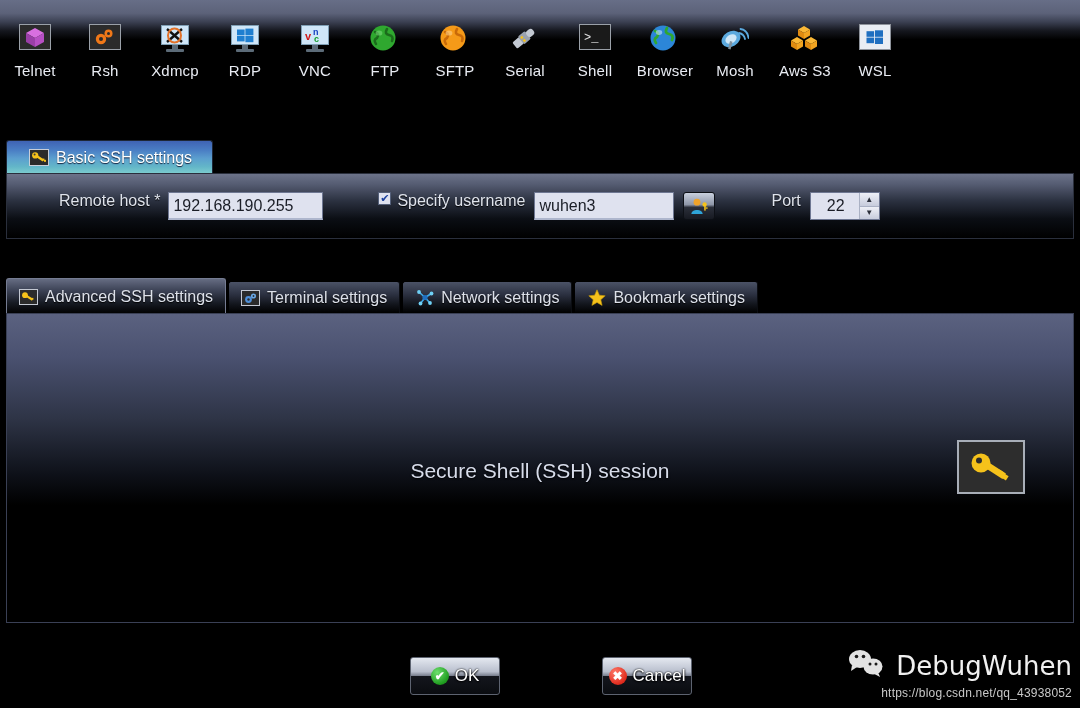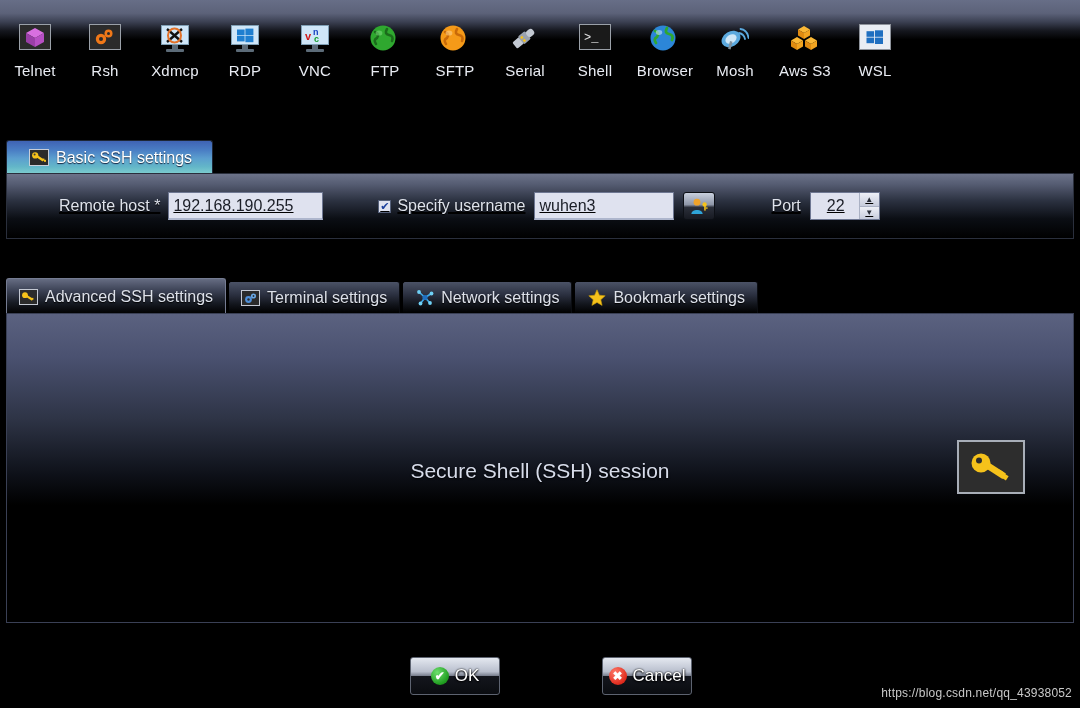--- a/index.html
+++ b/index.html
@@ -72,21 +72,21 @@
     display: flex; align-items: center; padding-left: 22px; gap: 7px;
   }
   .basic-tab .lbl { font-size: 16px; color: #ffffff; text-shadow: 0 1px 1px #13233f; }
 
   .basic-panel {
     position: absolute; left: 6px; top: 173px; width: 1068px; height: 66px;
     background: linear-gradient(to bottom, #6c7389 0%, #555c72 16%, #2b3140 42%, #0b0e14 70%, #000 100%);
     border: 1px solid #2a2f3c;
     display: flex; align-items: center;
   }
-  .row { display: flex; align-items: center; width: 100%; padding: 0 10px; text-decoration: underline; }
+  .row { display: flex; width: 100%; padding: 0 10px; }
 
   .flabel { font-size: 16px; color: #dfe3ec; text-shadow: 0 1px 1px #000; white-space: nowrap; }
 
   .tfield {
     background: #dfe2ef; border: 1px solid #6e7792;
     border-bottom: 2px solid #aeb6cd;
     height: 28px; font-size: 16px; color: #1a1d26;
     padding: 0 4px; display: flex; align-items: center;
     font-family: "Liberation Sans", sans-serif;
   }
@@ -450,16 +450,33 @@
   <div class="btn" id="ok-button">
     <span class="dot green">✔</span>
     <span class="blbl">OK</span>
   </div>
   <div class="btn" id="cancel-button">
     <span class="dot red">✖</span>
     <span class="blbl">Cancel</span>
   </div>
 
   <div class="watermark">
+    <div class="wm-row">
+      <span>
+        <svg width="38" height="30" viewBox="0 0 38 30">
+          <g fill="#e3e3e3">
+            <ellipse cx="12" cy="10" rx="11" ry="9"></ellipse>
+            <path d="M4 16 L3 22 L9 18 Z"></path>
+            <ellipse cx="25" cy="17.5" rx="9.5" ry="8"></ellipse>
+            <path d="M30 23 L32 28 L26.5 25 Z"></path>
+          </g>
+          <circle cx="8.5" cy="7.5" r="1.8" fill="#1b1b1b"></circle>
+          <circle cx="15.5" cy="7.5" r="1.8" fill="#1b1b1b"></circle>
+          <circle cx="22" cy="15" r="1.5" fill="#1b1b1b"></circle>
+          <circle cx="28" cy="15" r="1.5" fill="#1b1b1b"></circle>
+        </svg>
+      </span>
+      <span class="wm-name">DebugWuhen</span>
+    </div>
     <div class="wm-url">https://blog.csdn.net/qq_43938052</div>
   </div>
 
 </div>
 
 </body></html>

